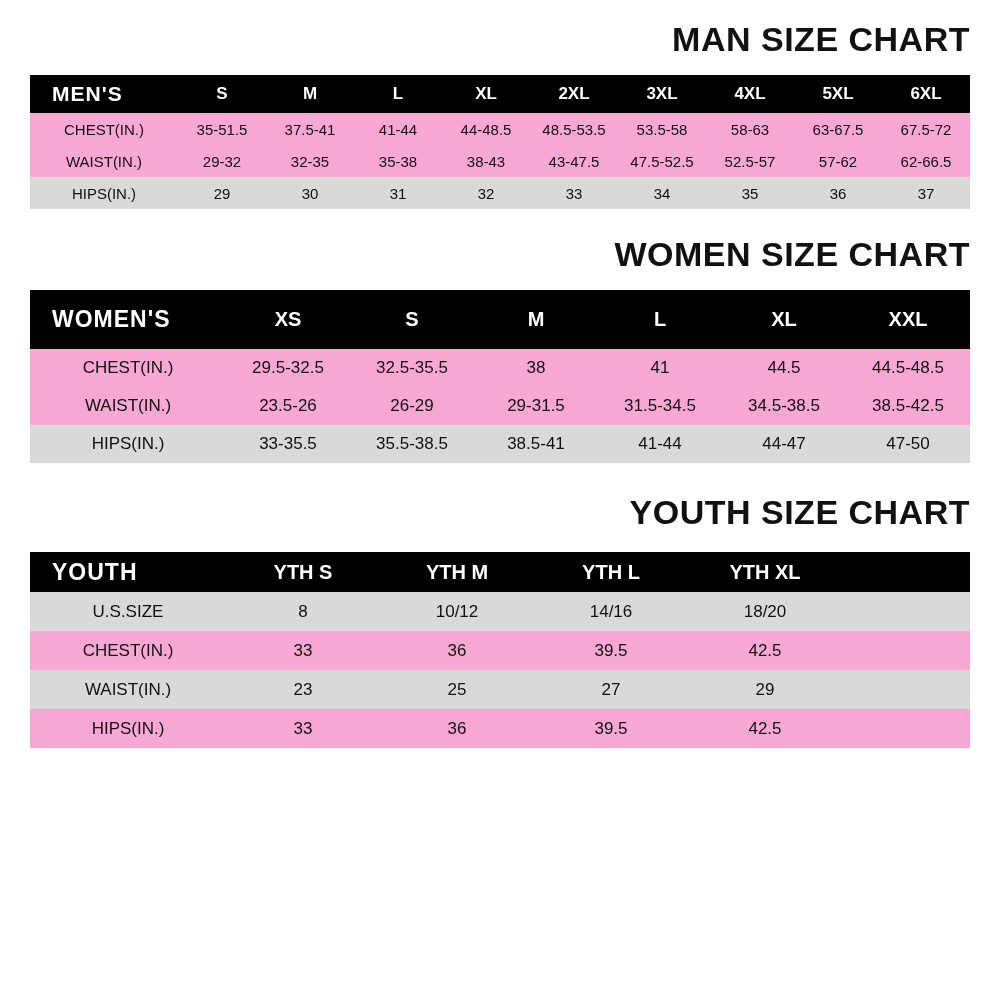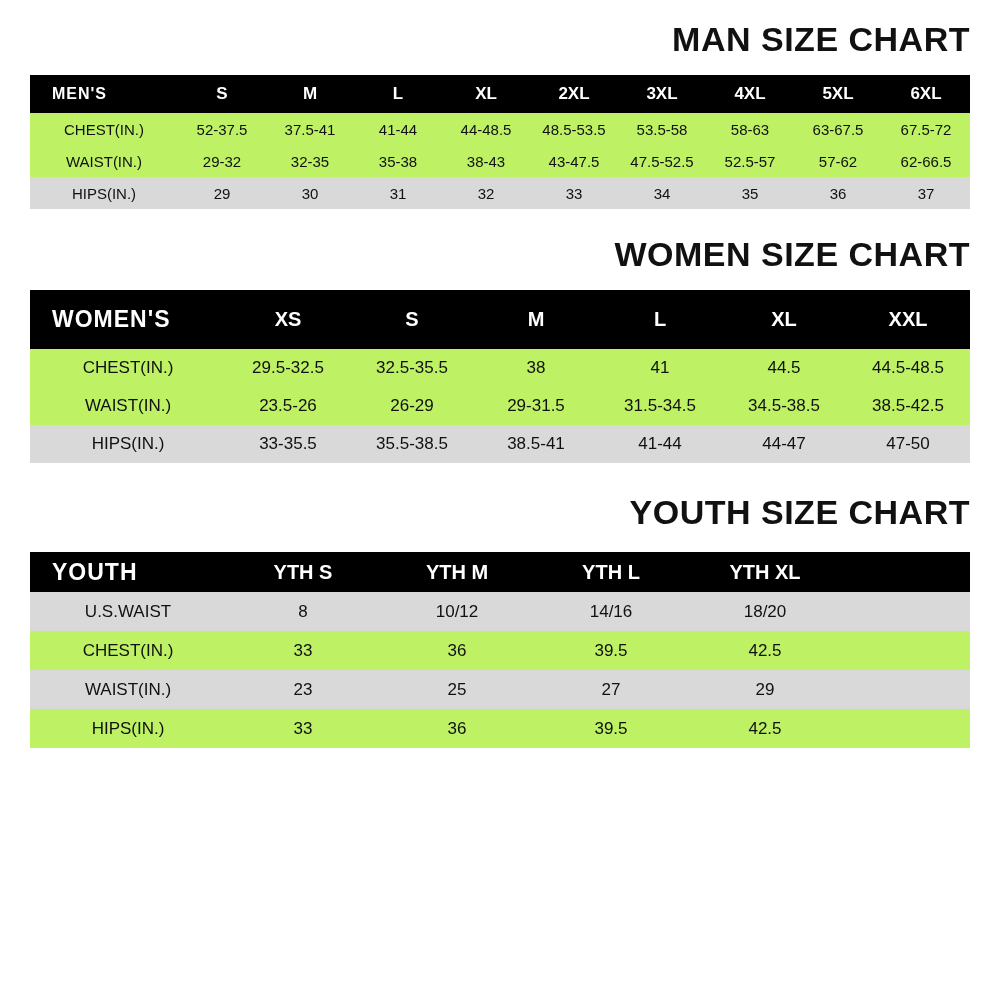--- a/index.html
+++ b/index.html
@@ -73,31 +73,31 @@
   .hdr-row th {
     color: #ffffff;
     font-weight: bold;
   }
   .hdr-row th.label-cell {
     text-align: left;
     padding-left: 22px;
     letter-spacing: 1px;
   }
   
-  .row-white { background: #bef264; }
+  .row-white { background: #f9a8d4; }
   .row-grey  { background: #d9d9d9; }
   td.label-cell {
     text-align: right;
     padding-right: 10px;
     color: #111111;
   }
   
   .man-table .hdr-row { height: 38px; }
   .man-table .hdr-row th { font-size: 17px; }
-  .man-table .hdr-row th.label-cell { font-size: 16px; margin-left: 12px; }
+  .man-table .hdr-row th.label-cell { font-size: 21px; margin-left: 12px; }
   .man-table tbody tr { height: 32px; }
   .man-table tbody td { font-size: 15px; }
   .man-table td.label-cell { font-size: 15px; }
   
   .women-table .hdr-row { height: 59px; }
   .women-table .hdr-row th { font-size: 20px; }
   .women-table .hdr-row th.label-cell { font-size: 23px; }
   .women-table tbody tr { height: 38px; }
   .women-table tbody td { font-size: 17px; }
   .women-table td.label-cell { font-size: 17px; }
@@ -153,21 +153,21 @@
           <th>2XL</th>
           <th>3XL</th>
           <th>4XL</th>
           <th>5XL</th>
           <th>6XL</th>
         </tr>
       </thead>
       <tbody>
         <tr class="row-white">
           <td class="label-cell">CHEST(IN.)</td>
-          <td>52-37.5</td>
+          <td>35-51.5</td>
           <td>37.5-41</td>
           <td>41-44</td>
           <td>44-48.5</td>
           <td>48.5-53.5</td>
           <td>53.5-58</td>
           <td>58-63</td>
           <td>63-67.5</td>
           <td>67.5-72</td>
         </tr>
         <tr class="row-white">
@@ -265,21 +265,21 @@
           <th class="label-cell">YOUTH</th>
           <th>YTH S</th>
           <th>YTH M</th>
           <th>YTH L</th>
           <th>YTH XL</th>
           <th></th>
         </tr>
       </thead>
       <tbody>
         <tr class="row-grey">
-          <td class="label-cell">U.S.WAIST</td>
+          <td class="label-cell">U.S.SIZE</td>
           <td>8</td>
           <td>10/12</td>
           <td>14/16</td>
           <td>18/20</td>
           <td></td>
         </tr>
         <tr class="row-white">
           <td class="label-cell">CHEST(IN.)</td>
           <td>33</td>
           <td>36</td>

